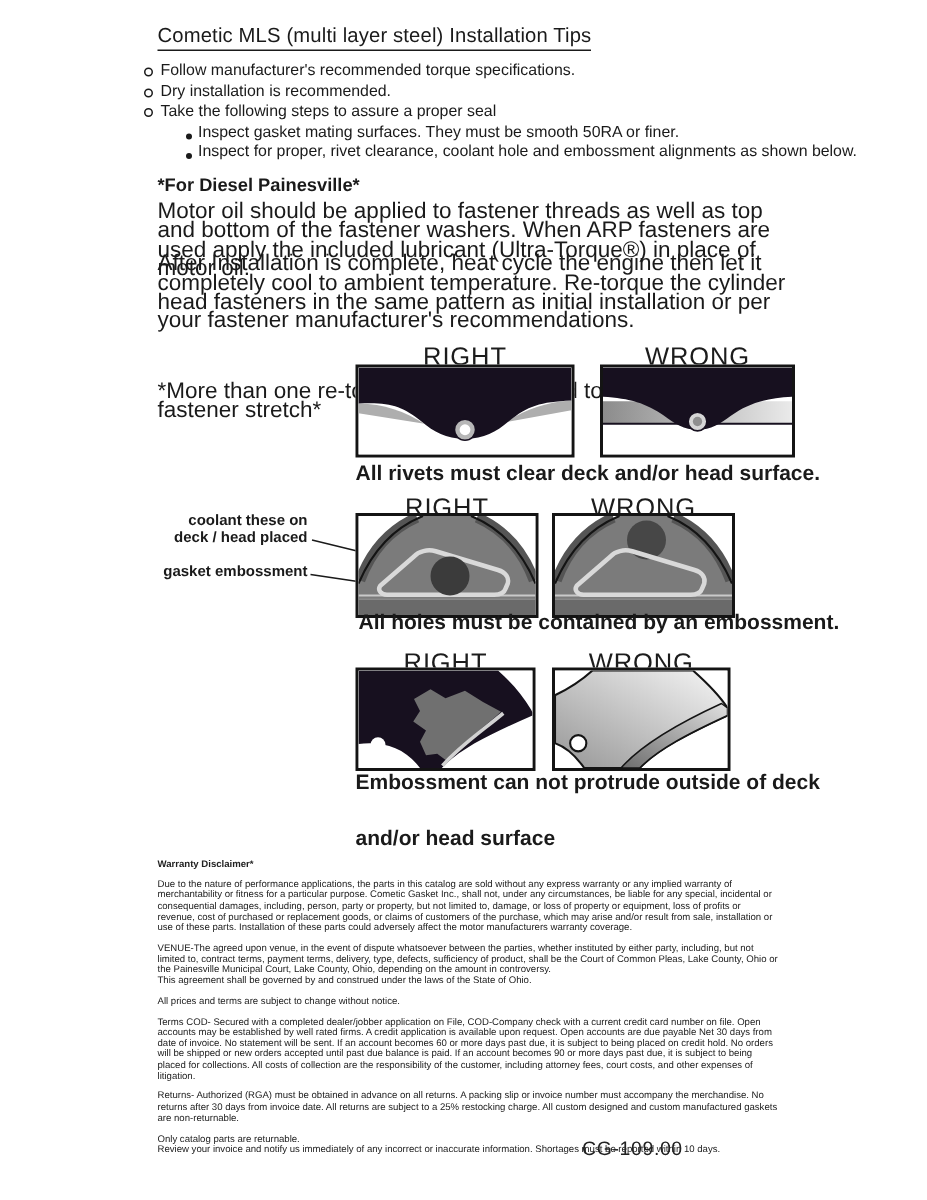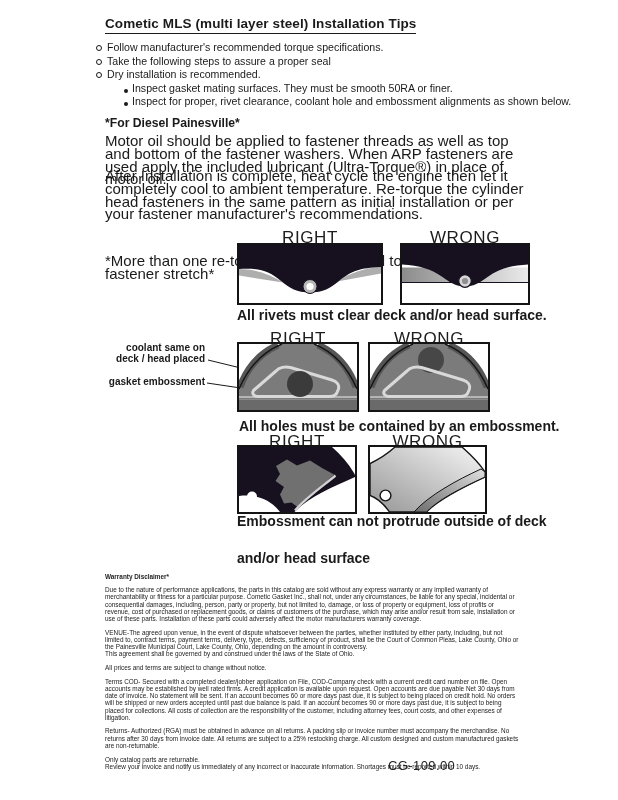--- a/index.html
+++ b/index.html
@@ -1,20 +1,20 @@
 <!DOCTYPE html>
 <html><head>
 <meta charset="utf-8">
 <style>
   html,body { margin:0; padding:0; background:#ffffff; }
   .page {
     position:relative; width:618px; height:800px; background:#ffffff;
     font-family:"Liberation Sans", sans-serif; color:#1a1a1a; overflow:hidden;
   }
-  .title { position:absolute; left:105px; top:16px; font-size:13.5px; font-weight:bold; letter-spacing:0.1px; }
+  .title { position:absolute; left:105px; top:16px; font-size:13.5px; font-weight:normal; letter-spacing:0.1px; }
   .title .underline { border-bottom:1.6px solid #1a1a1a; padding-bottom:2px; display:inline-block; }
 
   .bullets { position:absolute; left:96px; top:41px; font-size:10.6px; }
   .bullet-row { display:flex; align-items:flex-start; line-height:13.6px; }
   .b-dot { width:4px; height:4px; border:1px solid #1a1a1a; border-radius:50%; margin:4.2px 5px 0 0; flex:none; }
   .sub { margin-left:28px;align-items:center; }
   .s-dot { width:4px; height:4px; background:#1a1a1a; border-radius:50%; margin:4.6px 4px 0 0; flex:none; }
 
   .diesel-heading { position:absolute; left:105px; top:116px; font-size:12.2px; font-weight:bold; }
   .para { position:absolute; left:105px; width:420px; font-size:15px; line-height:12.8px; }
@@ -43,25 +43,25 @@
     <span class="underline">Cometic MLS (multi layer steel) Installation Tips</span>
   </div>
 
   <div class="bullets">
     <div class="bullet-row">
       <span class="b-dot"></span>
       <span>Follow manufacturer's recommended torque specifications.</span>
     </div>
     <div class="bullet-row">
       <span class="b-dot"></span>
-      <span>Take the following steps to assure a proper seal</span>
+      <span>Dry installation is recommended.</span>
     </div>
     <div class="bullet-row">
       <span class="b-dot"></span>
-      <span>Dry installation is recommended.</span>
+      <span>Take the following steps to assure a proper seal</span>
     </div>
     <div class="bullet-row sub">
       <span class="s-dot"></span>
       <span>Inspect gasket mating surfaces.  They must be smooth 50RA or finer.</span>
     </div>
     <div class="bullet-row sub">
       <span class="s-dot"></span>
       <span>Inspect for proper, rivet clearance, coolant hole and embossment alignments as shown below.</span>
     </div>
   </div>
@@ -100,21 +100,21 @@
       <circle cx="63" cy="36" r="6.3" fill="#d6d6d6" stroke="#17101f" stroke-width="1.2"></circle>
       <circle cx="63" cy="36" r="3.1" fill="#8f8f8f"></circle>
     </svg>
   </div>
   <div class="cap" style="left:237px;top:309px;">All rivets must clear deck and/or head surface.</div>
 
   <div class="figlabel" style="left:237px;top:329px;width:122px;">RIGHT</div>
   <div class="figlabel" style="left:368px;top:329px;width:122px;">WRONG</div>
 
   <div class="ann" style="left:83px;top:342px;">
-    <div>coolant same on</div>
+    <div>coolant these on</div>
     <div>deck / head placed</div>
   </div>
   <div class="ann" style="left:83px;top:376px;">gasket embossment</div>
 
   <svg class="overlay" width="618" height="800">
     <line x1="208" y1="360" x2="294" y2="381" stroke="#1a1a1a" stroke-width="1"></line>
     <line x1="207" y1="383" x2="261" y2="391" stroke="#1a1a1a" stroke-width="1"></line>
   </svg>
 
   <div class="fig" style="left:237px;top:342px;width:122px;height:70px;">
@@ -143,21 +143,21 @@
       <path d="M79 1 C97 9 110 24 117 43" stroke="#555555" stroke-width="7" fill="none"></path>
       <path d="M43 0 C23 8 9 24 0 45" stroke="#141414" stroke-width="1.4" fill="none"></path>
       <path d="M75 0 C95 8 109 24 118 45" stroke="#141414" stroke-width="1.4" fill="none"></path>
       <circle cx="61" cy="16" r="13" fill="#474747"></circle>
       <line x1="0" y1="53" x2="118" y2="53" stroke="#c9c9c9" stroke-width="1.4"></line>
       <rect x="0" y="55.5" width="118" height="10.5" fill="#6a6a6a"></rect>
       <line x1="0" y1="55.5" x2="118" y2="55.5" stroke="#8a8a8a" stroke-width="1"></line>
       <path d="M19 52.5 C15 52.5 12.5 49.5 14.5 46.5 L37 27 C40 23.5 46 22 51.5 23.5 L93 36 C98 37.5 100.5 41 99.5 45 L98 48.5 C97 51.5 94 52.5 90.5 52.5 Z" fill="none" stroke="#d9d9d9" stroke-width="3" stroke-linejoin="round"></path>
     </svg>
   </div>
-  <div class="cap" style="left:239px;top:420px;">All holes must be contained by an embossment.</div>
+  <div class="cap" style="left:239px;top:408px;">All holes must be contained by an embossment.</div>
 
   <div class="figlabel" style="left:237px;top:432px;width:120px;">RIGHT</div>
   <div class="figlabel" style="left:368px;top:432px;width:119px;">WRONG</div>
 
   <div class="fig" style="left:237px;top:445px;width:120px;height:69px;">
     <svg width="116" height="65" viewBox="0 0 116 65">
       <rect x="0" y="0" width="116" height="65" fill="#ffffff"></rect>
       <path d="M0 0 H93 C102 8 109 16 115 26 L116 28 L116 30 C91 41 69 51 55.5 65 L41 65 C31 51.5 16.5 47 0 49 Z" fill="#17101f"></path>
       <path d="M37 19 L48 12.5 L58 18.5 L71 13.5 L83 21 L95 27.5 C86 36 70 47.5 58.5 60 L52.5 55.5 L45 56.5 L41 47.5 L45 40 L36.5 34 L41 27 Z" fill="#707070"></path>
       <path d="M96.5 28.5 C84 39 66.5 51 56 63.5" stroke="#d2d2d2" stroke-width="2.4" fill="none"></path>

